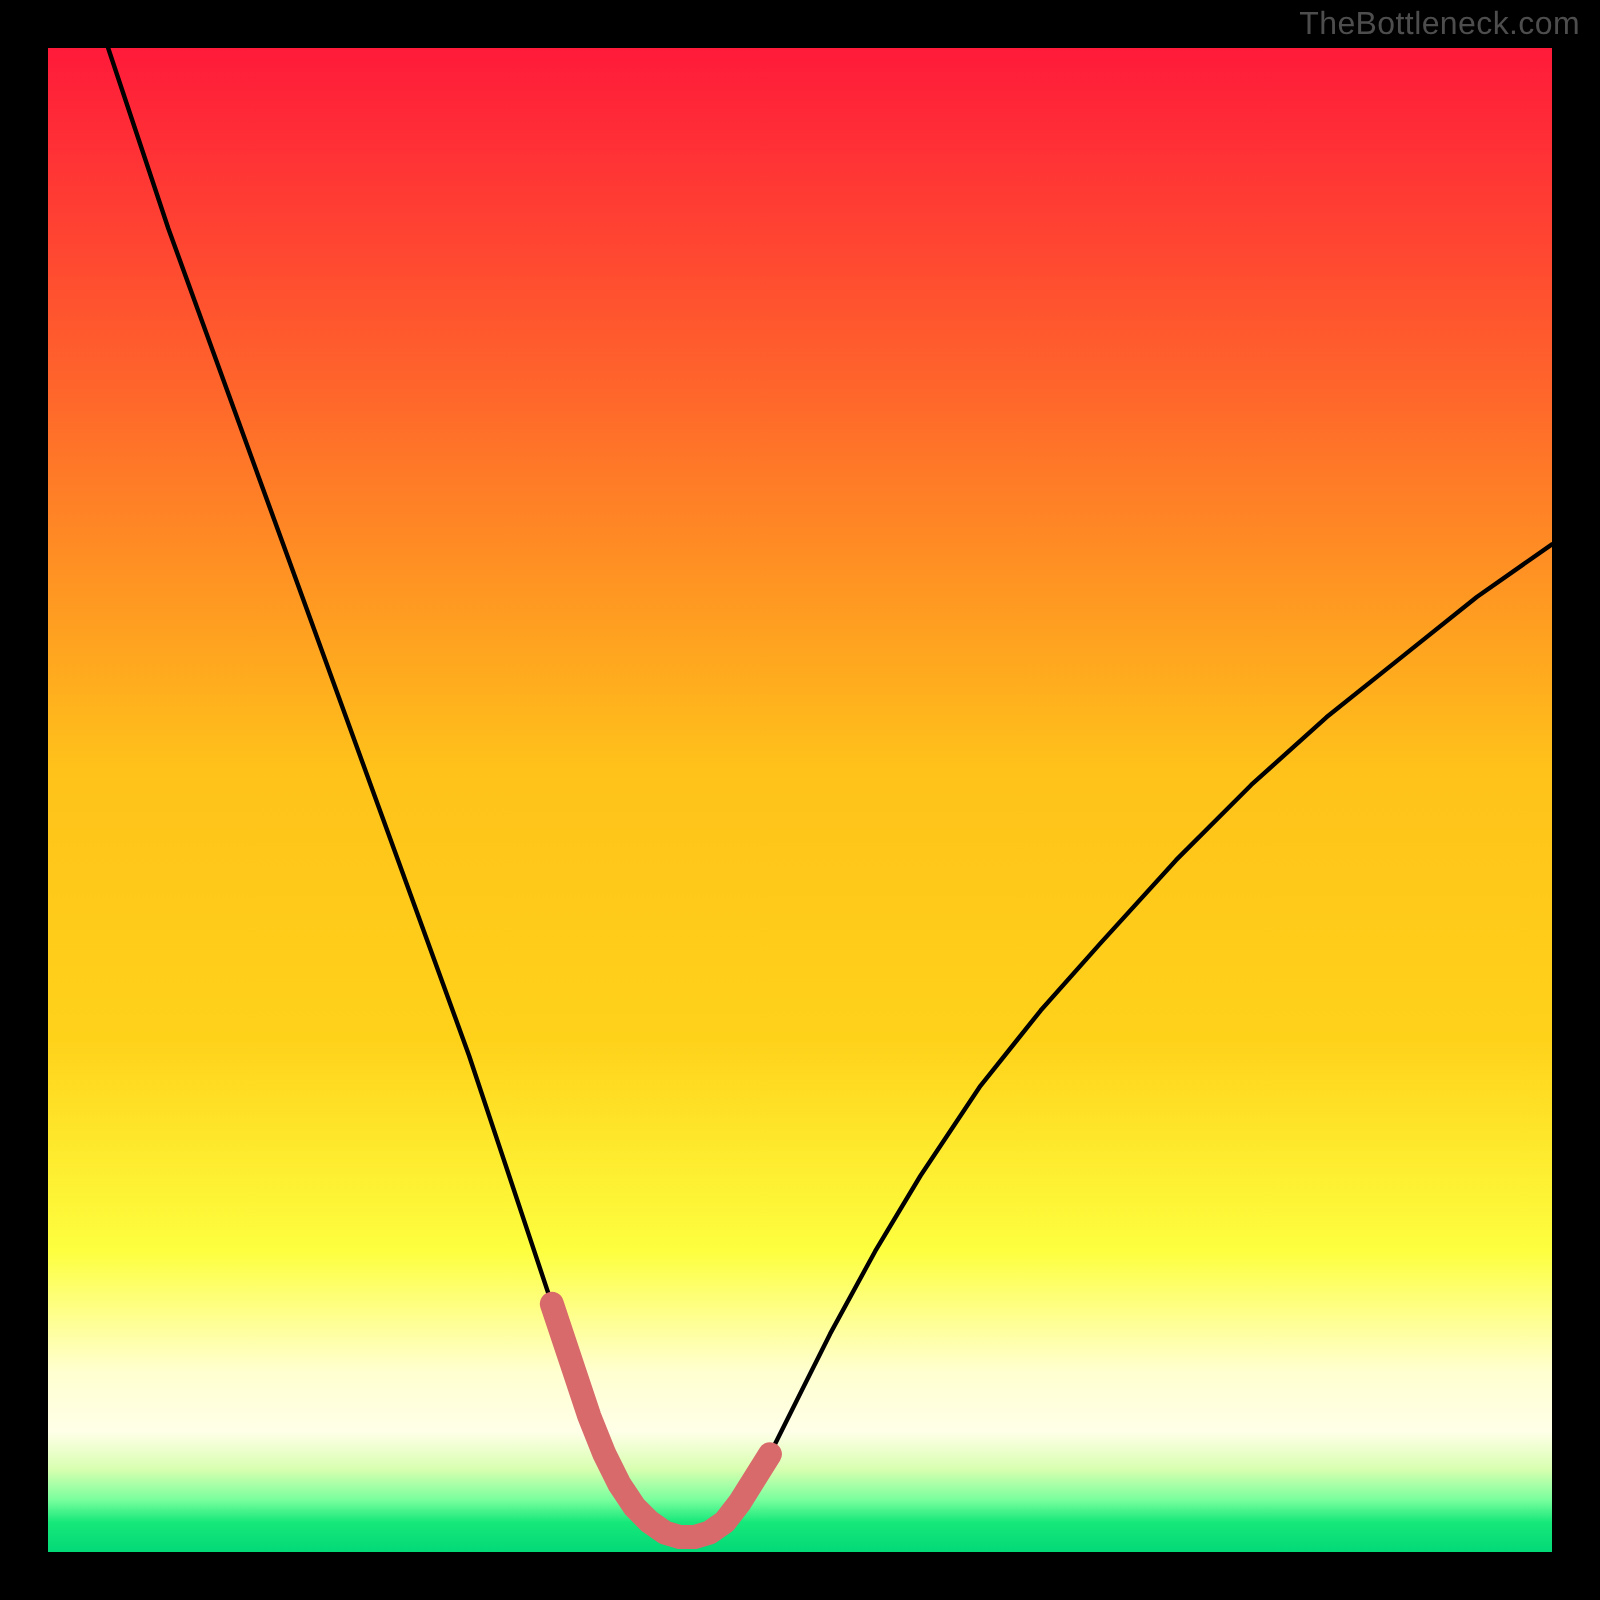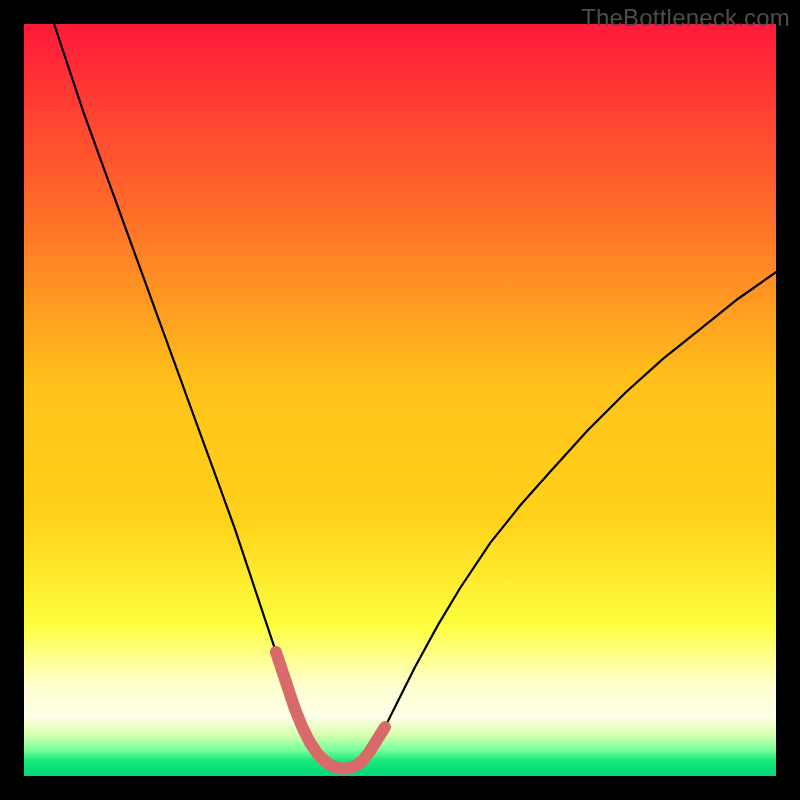--- a/index.html
+++ b/index.html
@@ -23,21 +23,21 @@
     left: 0;
     top: 0;
     width: 752px;
     height: 752px;
   }
   .watermark {
     position: absolute;
     top: 4px;
     right: 10px;
     font-family: Arial, Helvetica, sans-serif;
-    font-size: 24px;
+    font-size: 16px;
     color: #4d4d4d;
     letter-spacing: 0.2px;
     user-select: none;
   }
 </style>
 </head>
 <body>
 
 <div class="frame">
   <svg class="plot-area" width="752" height="752" viewBox="0 0 752 752" preserveAspectRatio="none">

